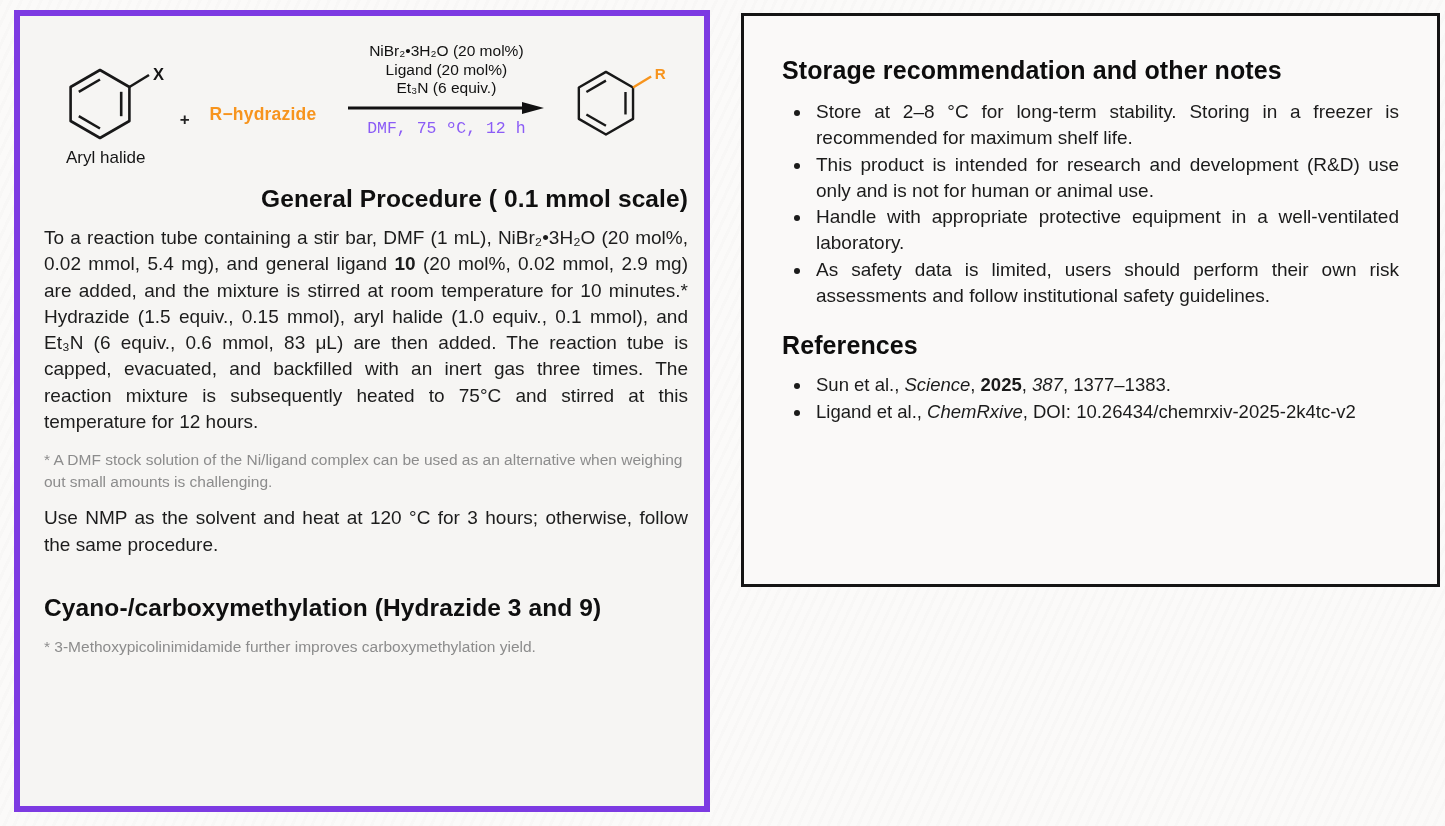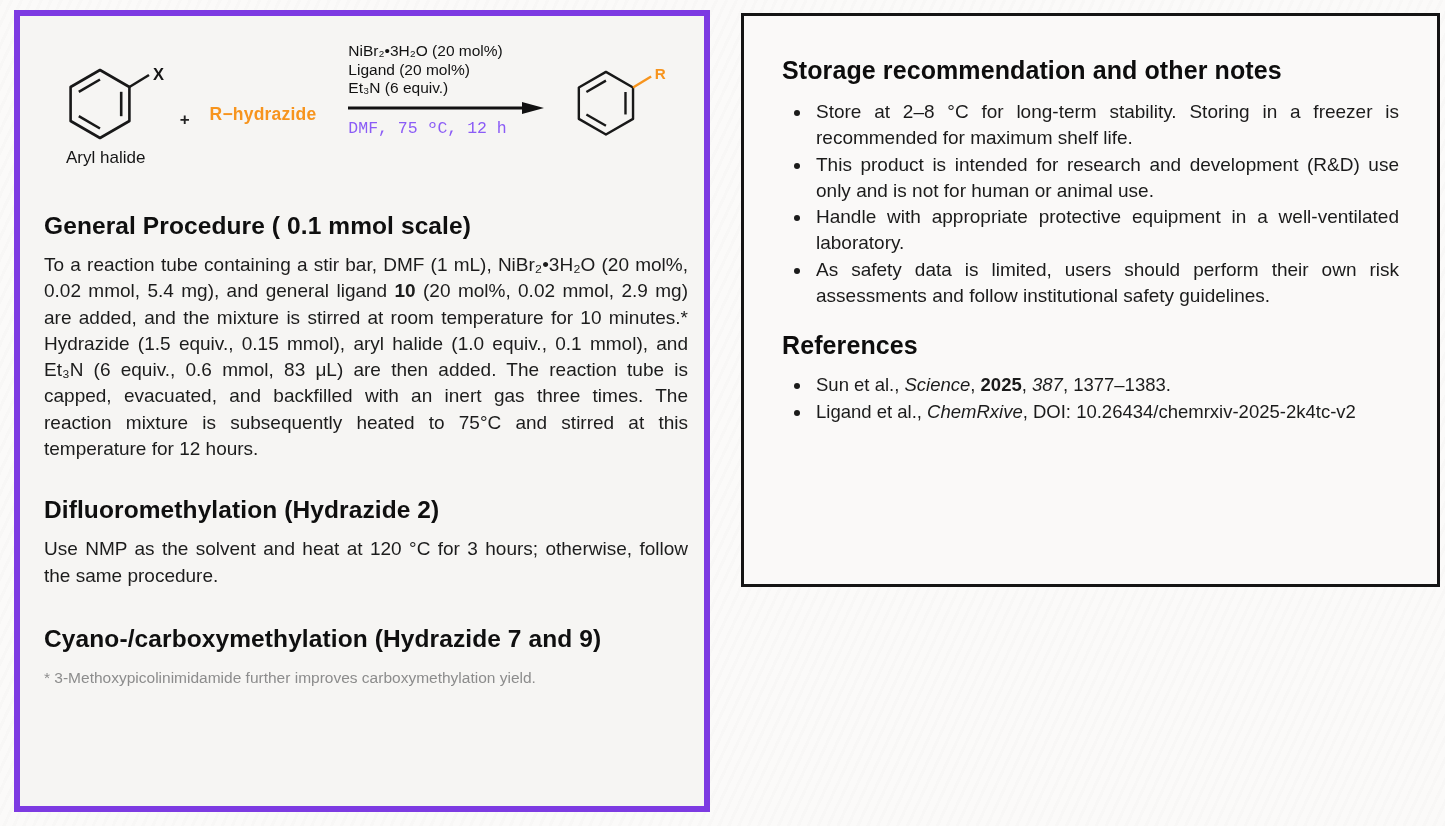--- a/index.html
+++ b/index.html
@@ -41,33 +41,33 @@
     margin-top: -2px;
     margin-left: -14px;
   }
   .plus { font-size: 17px; font-weight: 700; color: #222; margin: 72px 10px 0 2px; }
   .hydrazide {
     font-size: 17.5px; font-weight: 700;
     color: var(--accent-orange, #F7941D);
     margin: 66px 18px 0 10px;
     letter-spacing: 0.2px;
   }
-  .arrow-block { display: flex; flex-direction: column; align-items: flex-start; margin: 0 14px; padding-top: 4px; }
+  .arrow-block { display: flex; flex-direction: column; align-items: center; margin: 0 14px; padding-top: 4px; }
   .cond-line { font-size: 15.5px; line-height: 18.5px; color: #121212; text-align: center; }
   .arrow-svg { margin-top: 3px; display: block; }
   .cond-below { font-size: 16.5px; color: #8b5cf6; margin-top: 4px; font-family: Liberation Mono, monospace; }
 
   .lp-content { padding: 0 16px 0 24px; }
   h2.section-heading {
     font-size: 24.5px;
     font-weight: 700;
     color: #0f0f0f;
     letter-spacing: 0.1px;
   }
-  .h-general { margin-top: 44px; }
+  .h-general { margin-top: 17px; text-align: right; }
   .h-difluo  { margin-top: 34px; }
   .h-cyano   { margin-top: 36px; }
   p.body-text {
     margin-top: 12px;
     font-size: 19px;
     line-height: 26.3px;
     text-align: justify;
     color: #1c1c1c;
   }
   p.footnote {
@@ -166,25 +166,25 @@
           <line x1="73.2" y1="78.2" x2="73.2" y2="53.8" stroke="#181818" stroke-width="2.6"></line>
           <line x1="81.4" y1="49" x2="101" y2="37" stroke="#F7941D" stroke-width="2.6"></line>
           <text x="105" y="40" fill="#F7941D">R</text>
         </svg>
       </div>
     </div>
 
     <div class="lp-content">
       <h2 class="section-heading h-general">General Procedure ( 0.1 mmol scale)</h2>
       <p class="body-text"><span>To a reaction tube containing a stir bar, DMF (1 mL), NiBr₂•3H₂O (20 mol%, 0.02 mmol, 5.4 mg), and general ligand </span><span style="font-weight: 700;">10</span><span> (20 mol%, 0.02 mmol, 2.9 mg) are added, and the mixture is stirred at room temperature for 10 minutes.* Hydrazide (1.5 equiv., 0.15 mmol), aryl halide (1.0 equiv., 0.1 mmol), and Et₃N (6 equiv., 0.6 mmol, 83 μL) are then added. The reaction tube is capped, evacuated, and backfilled with an inert gas three times. The reaction mixture is subsequently heated to 75°C and stirred at this temperature for 12 hours.</span></p>
-
-      <h2 class="section-heading h-difluo">Difluoromethylation (Hydrazide 2)</h2>
+      <p class="footnote">* A DMF stock solution of the Ni/ligand complex can be used as an alternative when weighing out small amounts is challenging.</p>
+
       <p class="body-text">Use NMP as the solvent and heat at 120 °C for 3 hours; otherwise, follow the same procedure.</p>
 
-      <h2 class="section-heading h-cyano">Cyano-/carboxymethylation (Hydrazide 7 and 9)</h2>
+      <h2 class="section-heading h-cyano">Cyano-/carboxymethylation (Hydrazide 3 and 9)</h2>
       <p class="footnote">* 3-Methoxypicolinimidamide further improves carboxymethylation yield.</p>
     </div>
   </section>
 
   <section class="panel-right">
 
     <h2 class="rp-heading h-storage">Storage recommendation and other notes</h2>
 
     <ul class="bullet-list">
       <li>Store at 2–8 °C for long-term stability. Storing in a freezer is recommended for maximum shelf life.</li>

